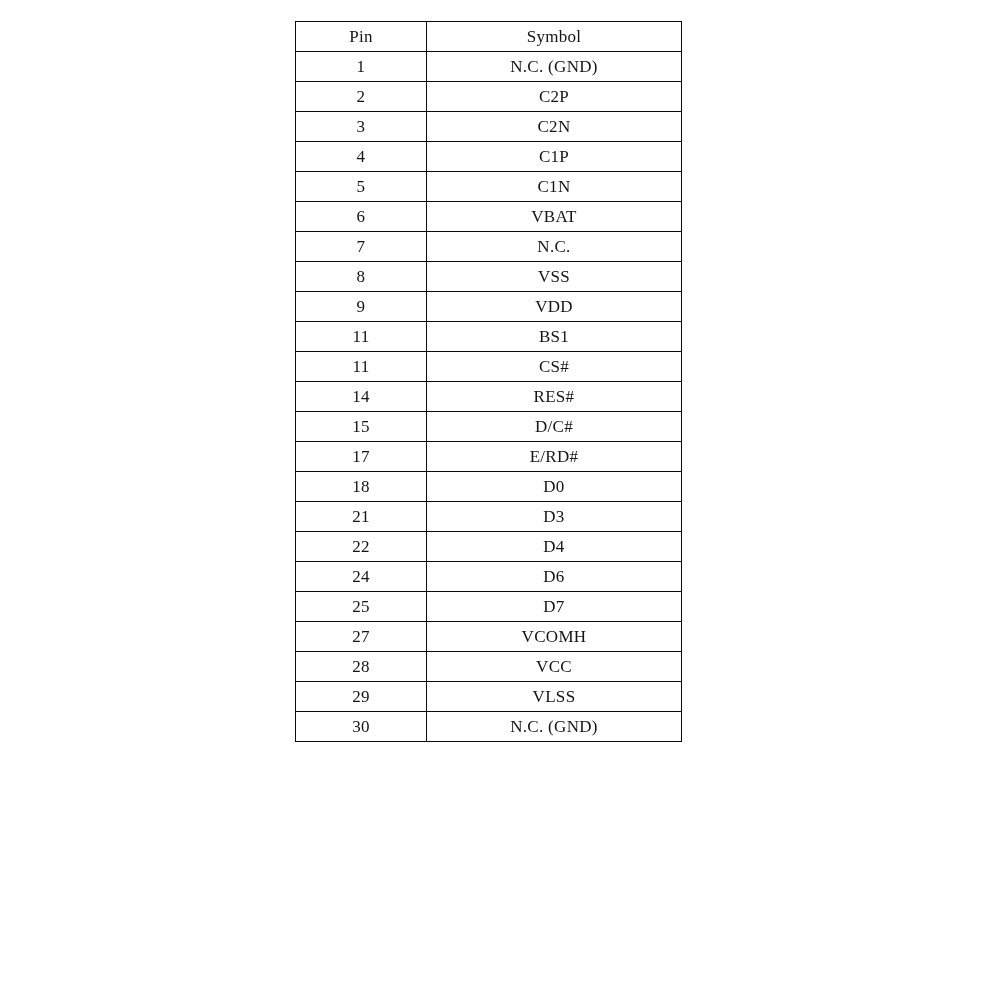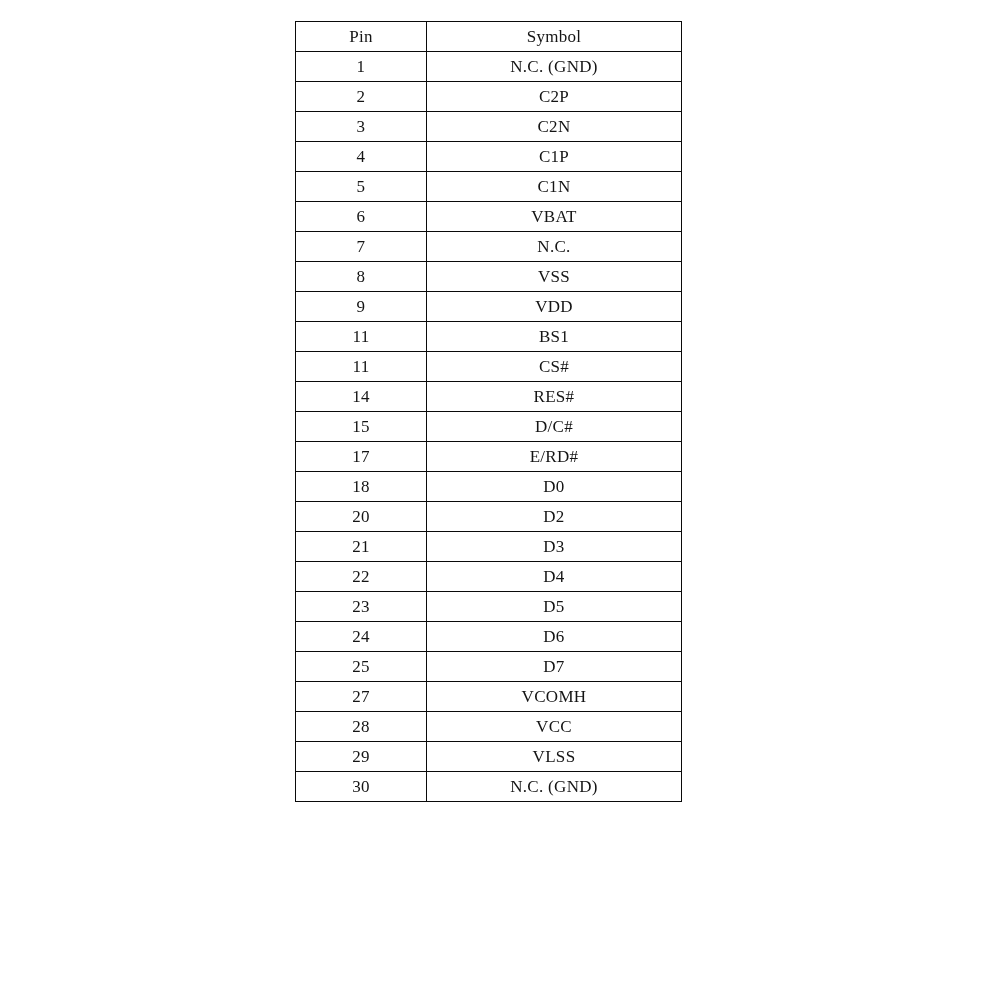--- a/index.html
+++ b/index.html
@@ -106,34 +106,26 @@
         </tr>
         <tr>
           <td class="col-pin">17</td>
           <td class="col-symbol">E/RD#</td>
         </tr>
         <tr>
           <td class="col-pin">18</td>
           <td class="col-symbol">D0</td>
         </tr>
         <tr>
-          <td class="col-pin">20</td>
-          <td class="col-symbol">D2</td>
-        </tr>
-        <tr>
           <td class="col-pin">21</td>
           <td class="col-symbol">D3</td>
         </tr>
         <tr>
           <td class="col-pin">22</td>
           <td class="col-symbol">D4</td>
-        </tr>
-        <tr>
-          <td class="col-pin">23</td>
-          <td class="col-symbol">D5</td>
         </tr>
         <tr>
           <td class="col-pin">24</td>
           <td class="col-symbol">D6</td>
         </tr>
         <tr>
           <td class="col-pin">25</td>
           <td class="col-symbol">D7</td>
         </tr>
         <tr>

